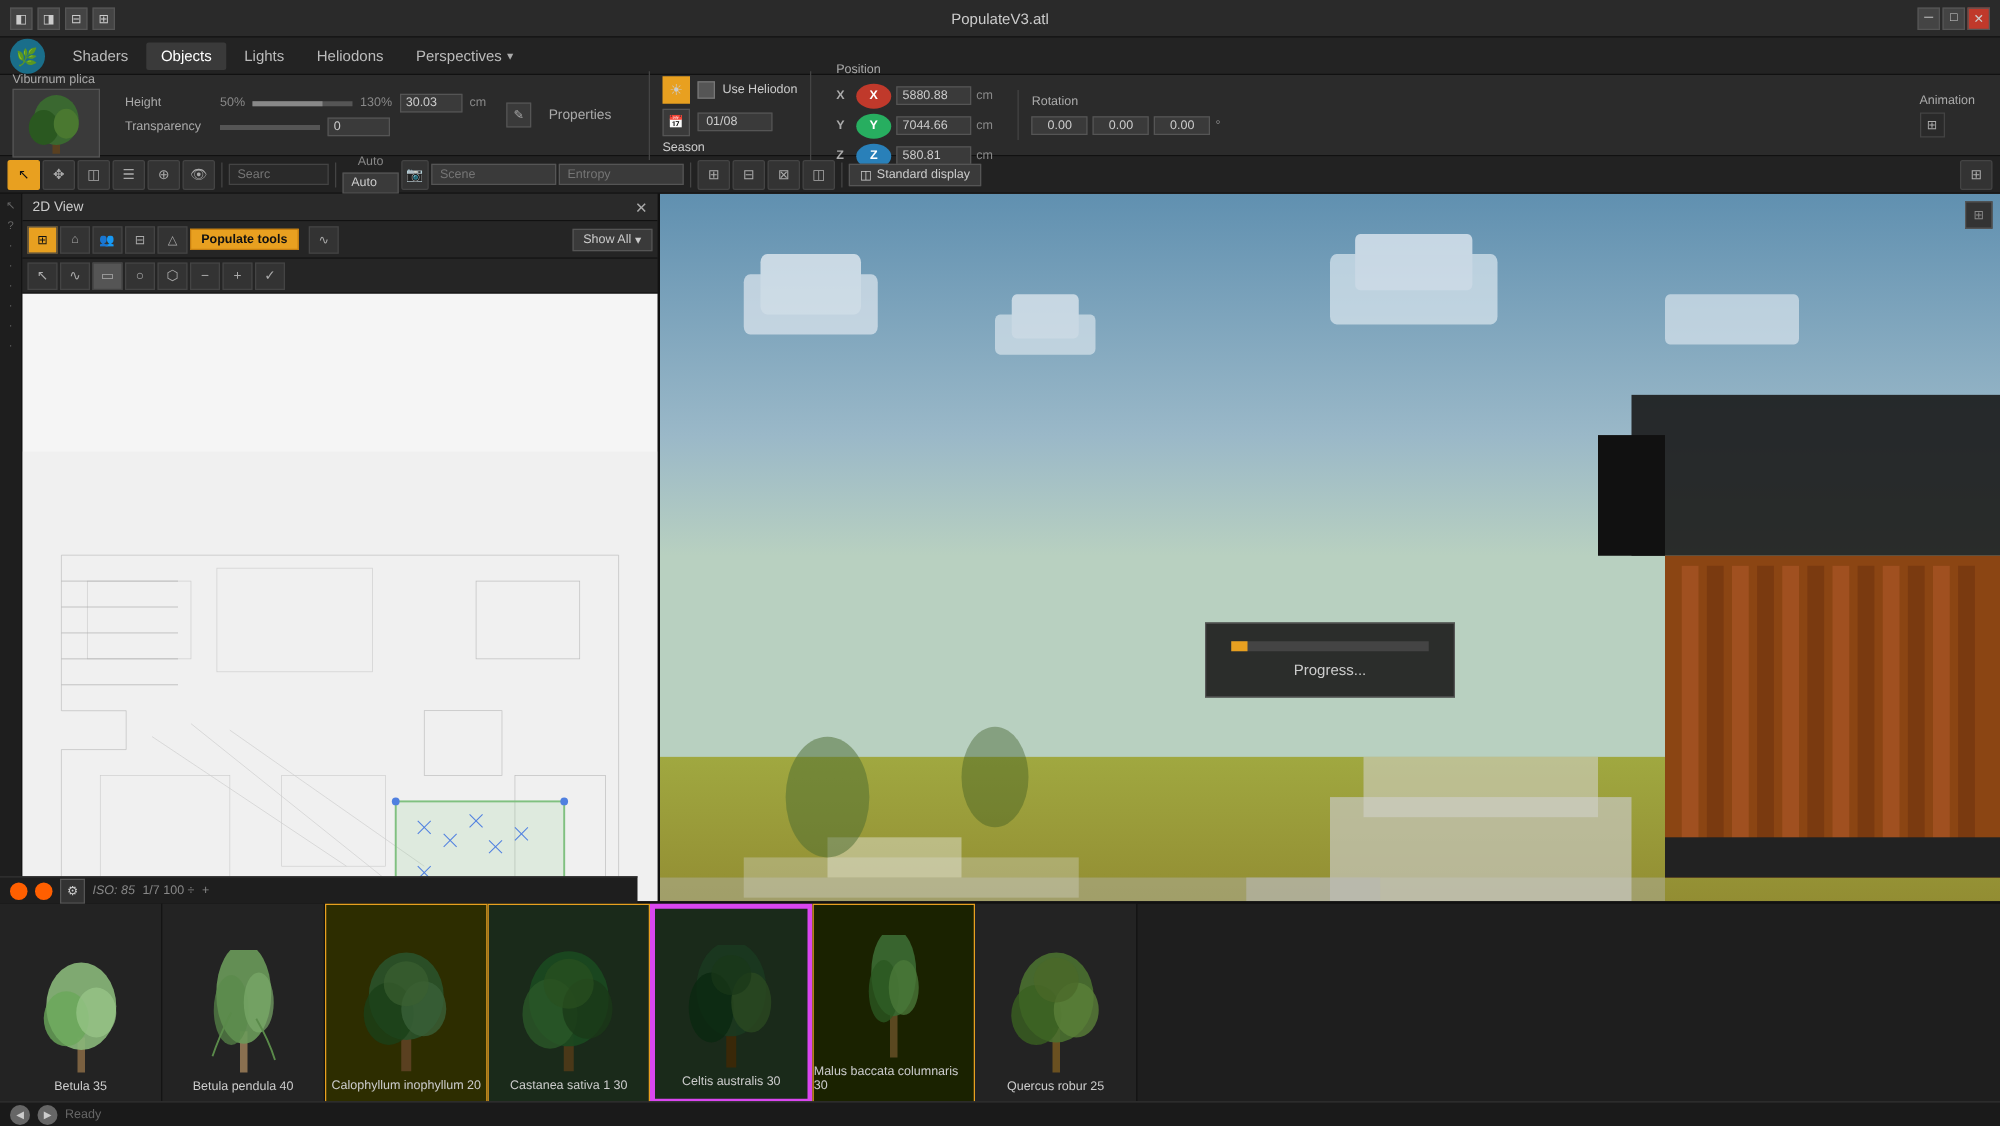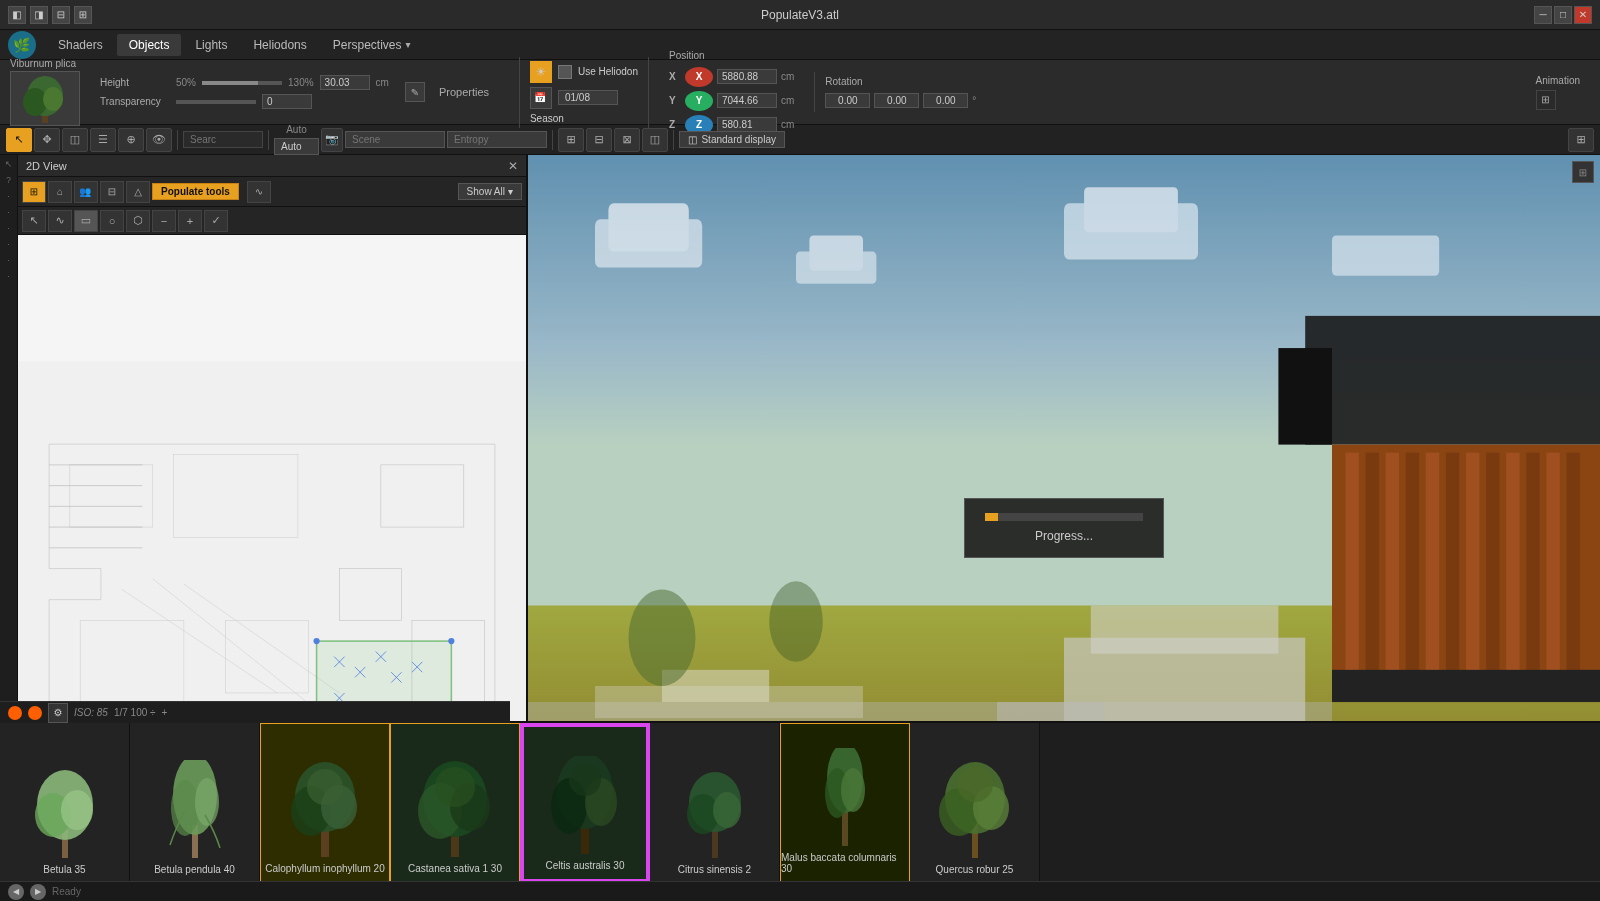--- a/index.html
+++ b/index.html
@@ -1051,31 +1051,20 @@
         <rect x="36" y="60" width="8" height="38" fill="#3a2808"></rect>
         <ellipse cx="40" cy="35" rx="28" ry="38" fill="#1a3820" opacity="0.95"></ellipse>
         <ellipse cx="24" cy="50" rx="18" ry="28" fill="#0a2810" opacity="0.8"></ellipse>
         <ellipse cx="56" cy="46" rx="16" ry="24" fill="#2a4820" opacity="0.8"></ellipse>
         <ellipse cx="40" cy="24" rx="16" ry="16" fill="#1a3818" opacity="0.7"></ellipse>
       </svg>
     </div>
     <span class="plant-name">Celtis australis 30</span>
   </div>
 
-  <div class="plant-item">
-    <div class="plant-svg-wrap">
-      <svg viewBox="0 0 80 100" width="80" height="100">
-        <rect x="37" y="68" width="6" height="30" fill="#4a3820"></rect>
-        <ellipse cx="40" cy="42" rx="26" ry="30" fill="#2a5830" opacity="0.9"></ellipse>
-        <ellipse cx="28" cy="54" rx="16" ry="20" fill="#1a4820" opacity="0.8"></ellipse>
-        <ellipse cx="52" cy="50" rx="14" ry="18" fill="#3a6838" opacity="0.8"></ellipse>
-      </svg>
-    </div>
-    <span class="plant-name">Citrus sinensis 2</span>
-  </div>
 
 
 
 
   <div class="plant-item selected2" style="border:1px solid #e8a020;background:#1a2200;">
     <div class="plant-svg-wrap">
       <svg viewBox="0 0 80 100" width="80" height="100">
         <rect x="37" y="58" width="6" height="40" fill="#5a4820"></rect>
         <ellipse cx="40" cy="30" rx="18" ry="35" fill="#3a6830" opacity="0.95"></ellipse>
         <ellipse cx="32" cy="45" rx="12" ry="25" fill="#2a5820" opacity="0.8"></ellipse>

